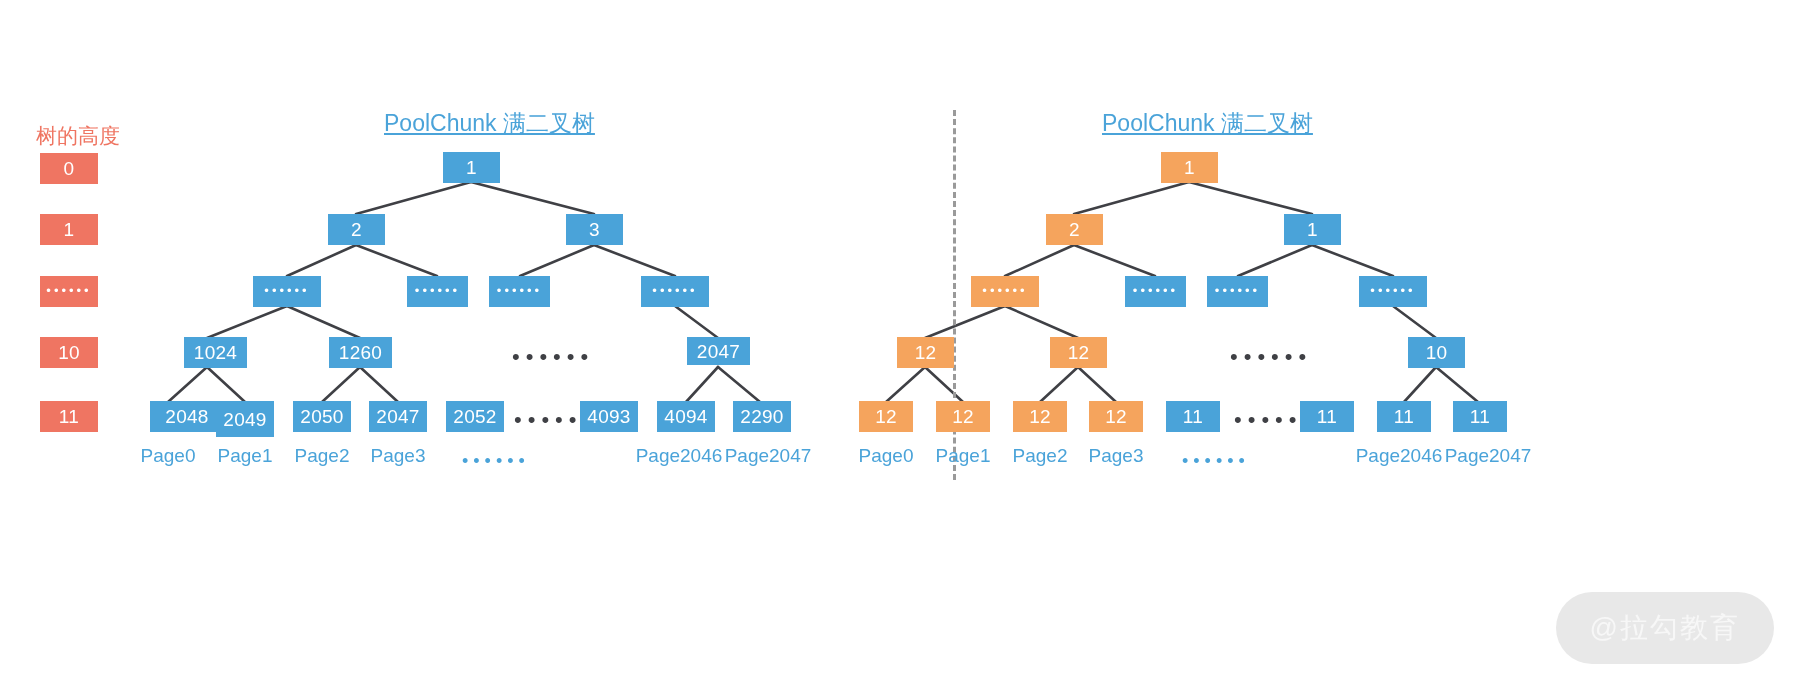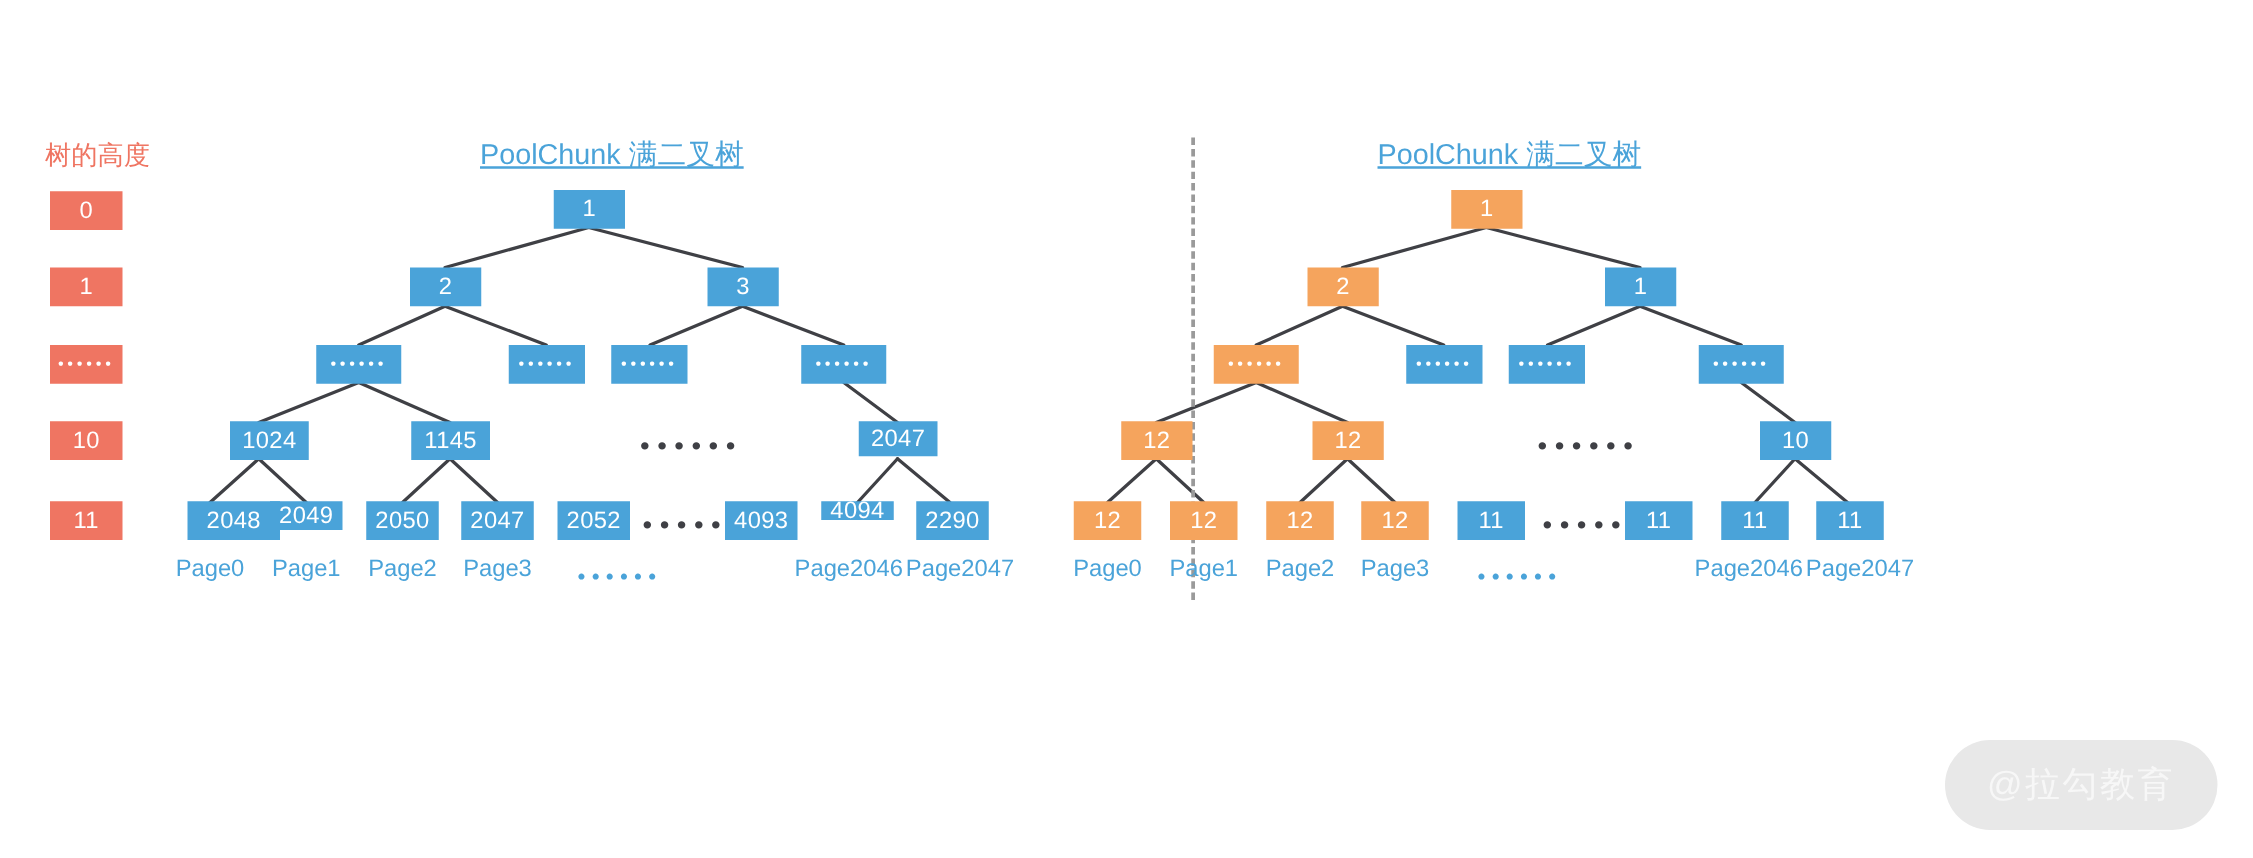--- a/index.html
+++ b/index.html
@@ -133,21 +133,21 @@
       <line x1="1393" y1="306" x2="1436" y2="338"></line>
       <line x1="925" y1="367" x2="886" y2="402"></line>
       <line x1="925" y1="367" x2="963" y2="402"></line>
       <line x1="1078" y1="367" x2="1040" y2="402"></line>
       <line x1="1078" y1="367" x2="1116" y2="402"></line>
       <line x1="1436" y1="367" x2="1404" y2="402"></line>
       <line x1="1436" y1="367" x2="1478" y2="402"></line>
     </g>
   </svg>
 
-  <div class="height-label" style="left:36px; top:110px;">树的高度</div>
+  <div class="height-label" style="left:36px; top:122px;">树的高度</div>
 
   <div class="node red" style="left:40px; top:153px; width:58px; height:31px;">
     <span>0</span>
   </div>
   <div class="node red" style="left:40px; top:214px; width:58px; height:31px;">
     <span>1</span>
   </div>
   <div class="node red" style="left:40px; top:276px; width:58px; height:31px;">
     <span class="dots-inner">••••••</span>
   </div>
@@ -181,47 +181,47 @@
     <span class="dots-inner">••••••</span>
   </div>
   <div class="node blue" style="left:641px; top:276px; width:68px; height:31px;">
     <span class="dots-inner">••••••</span>
   </div>
 
   <div class="node blue" style="left:184px; top:337px; width:63px; height:31px;">
     <span>1024</span>
   </div>
   <div class="node blue" style="left:329px; top:337px; width:63px; height:31px;">
-    <span>1145</span>
+    <span>1260</span>
   </div>
   <div class="node blue" style="left:687px; top:337px; width:63px; height:28px;">
     <span>2047</span>
   </div>
   <div class="gap-dots" style="left:512px; top:346px;">••••••</div>
 
   <div class="node blue" style="left:150px; top:401px; width:74px; height:31px;">
     <span>2048</span>
   </div>
-  <div class="node blue" style="left:216px; top:401px; width:58px; height:23px;">
+  <div class="node blue" style="left:216px; top:401px; width:58px; height:36px;">
     <span>2049</span>
   </div>
   <div class="node blue" style="left:293px; top:401px; width:58px; height:31px;">
     <span>2050</span>
   </div>
   <div class="node blue" style="left:369px; top:401px; width:58px; height:31px;">
     <span>2047</span>
   </div>
   <div class="node blue" style="left:446px; top:401px; width:58px; height:31px;">
     <span>2052</span>
   </div>
   <div class="gap-dots" style="left:514px; top:409px;">••••••</div>
   <div class="node blue" style="left:580px; top:401px; width:58px; height:31px;">
     <span>4093</span>
   </div>
-  <div class="node blue" style="left:657px; top:401px; width:58px; height:15px;">
+  <div class="node blue" style="left:657px; top:401px; width:58px; height:31px;">
     <span>4094</span>
   </div>
   <div class="node blue" style="left:733px; top:401px; width:58px; height:31px;">
     <span>2290</span>
   </div>
 
   <div class="page-label" style="left:139px; top:445px; width:58px;">Page0</div>
   <div class="page-label" style="left:216px; top:445px; width:58px;">Page1</div>
   <div class="page-label" style="left:293px; top:445px; width:58px;">Page2</div>
   <div class="page-label" style="left:369px; top:445px; width:58px;">Page3</div>

